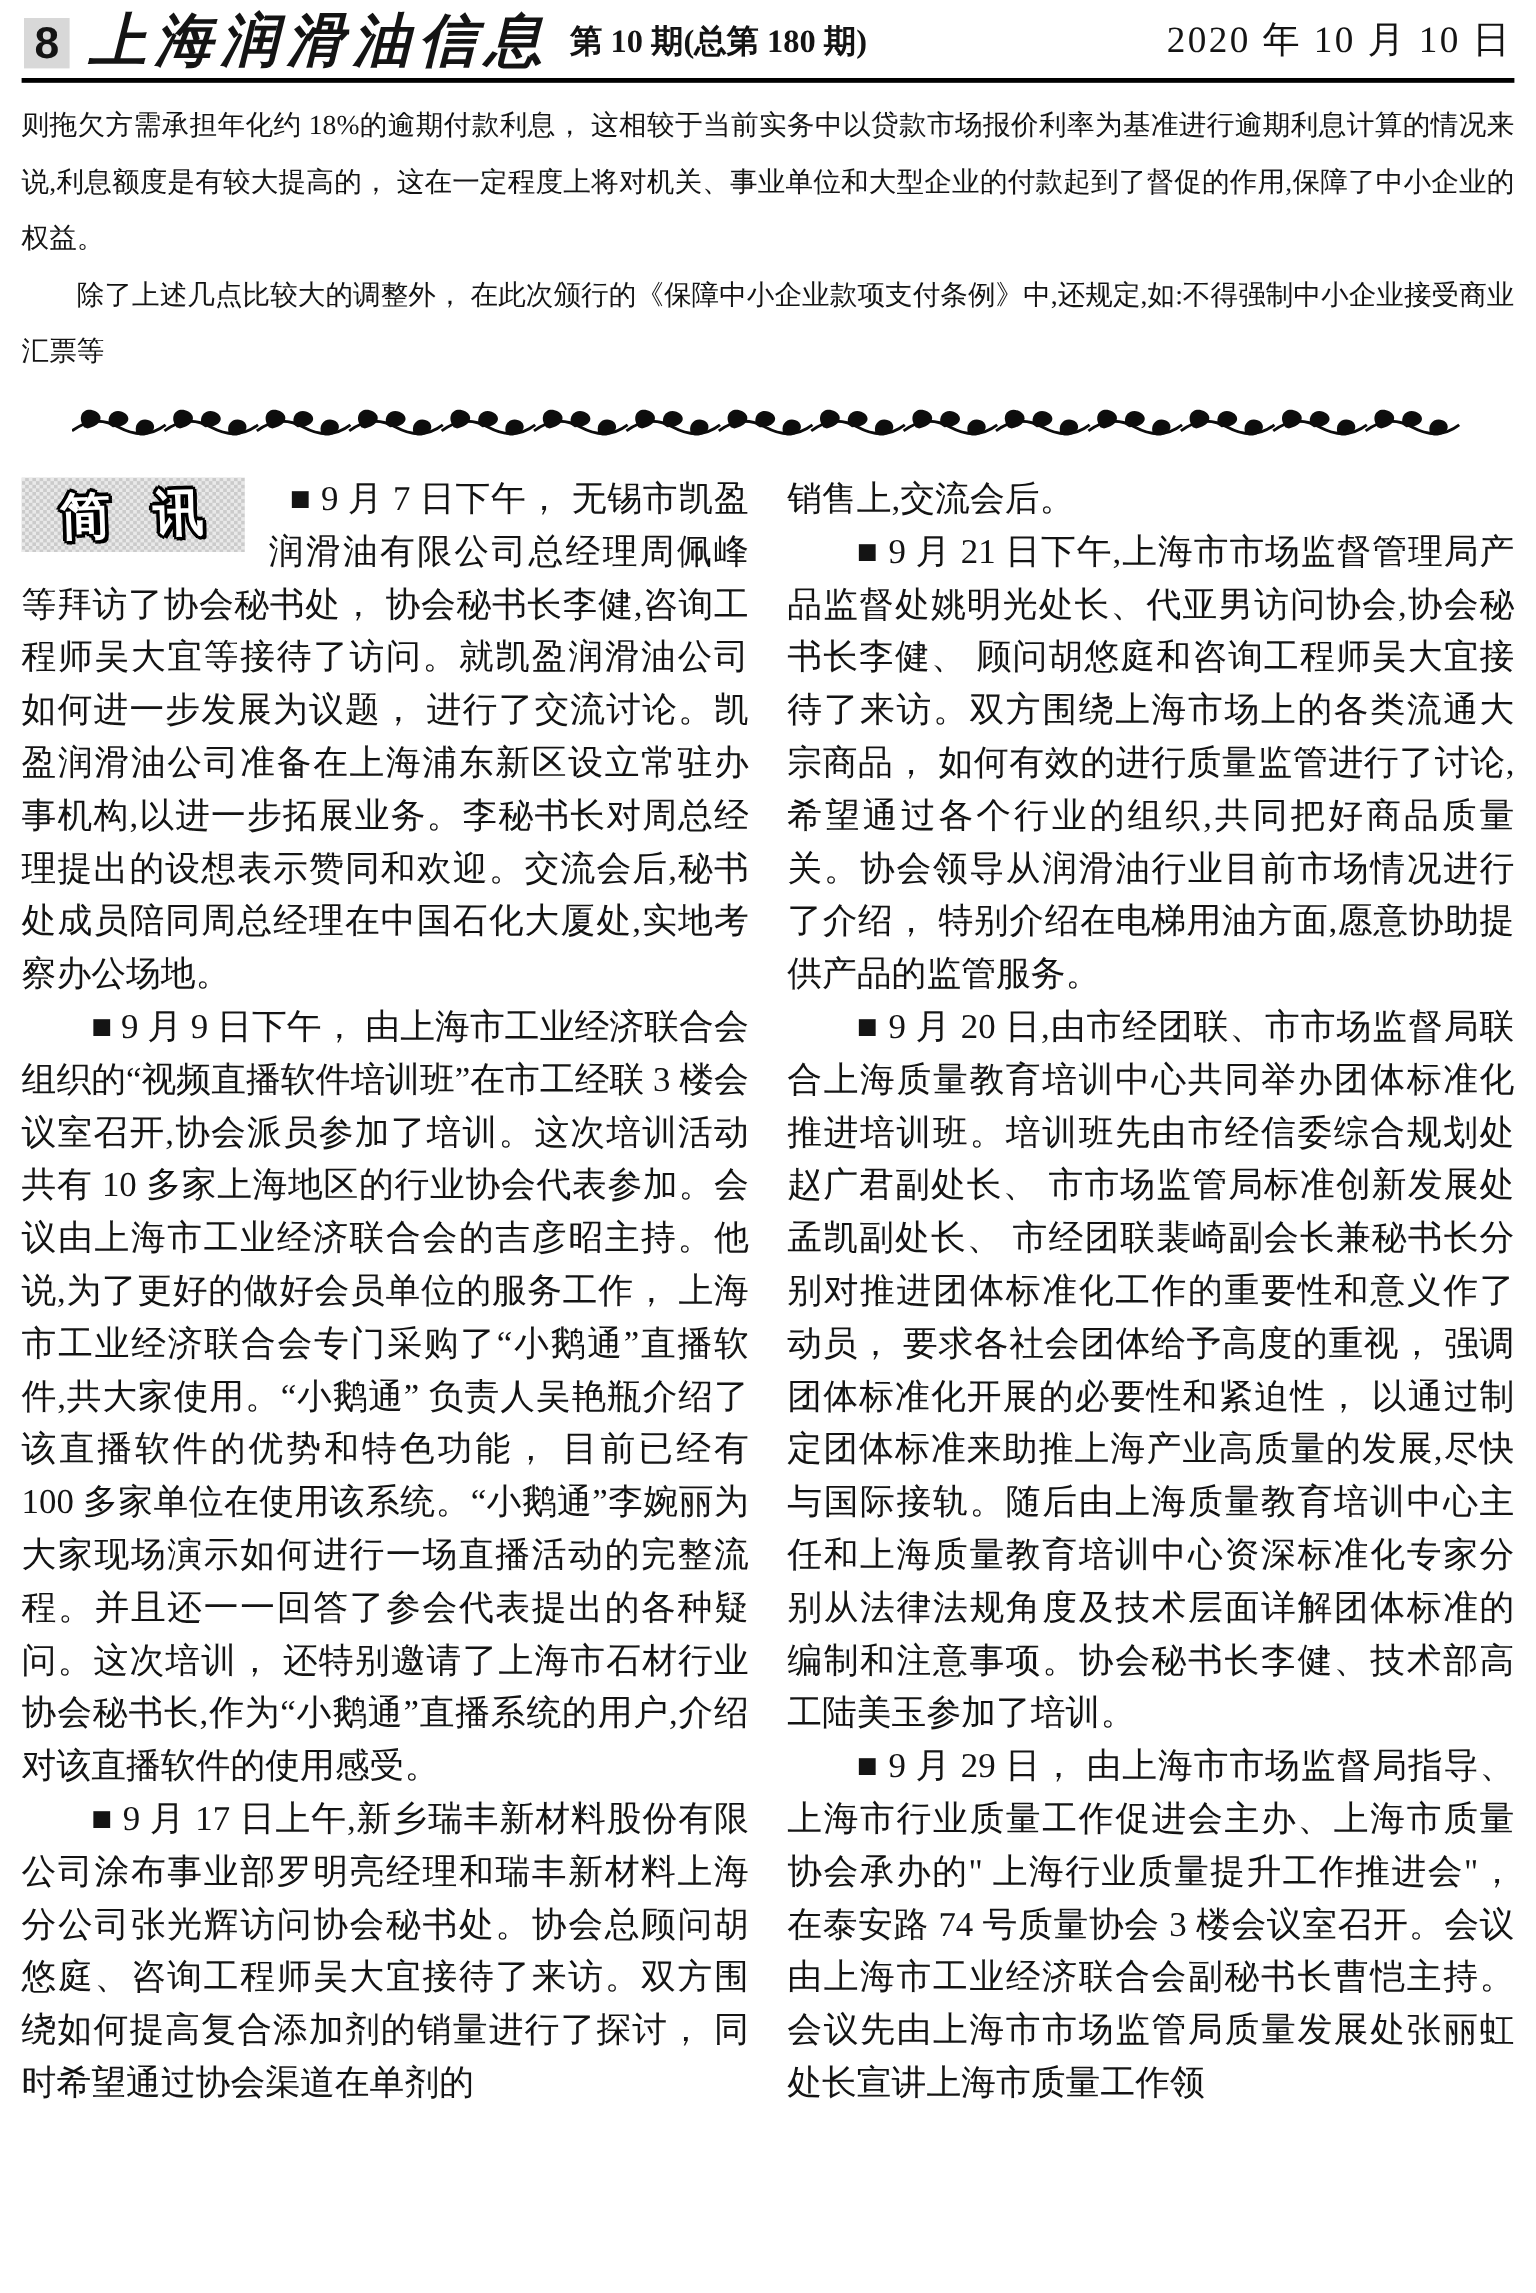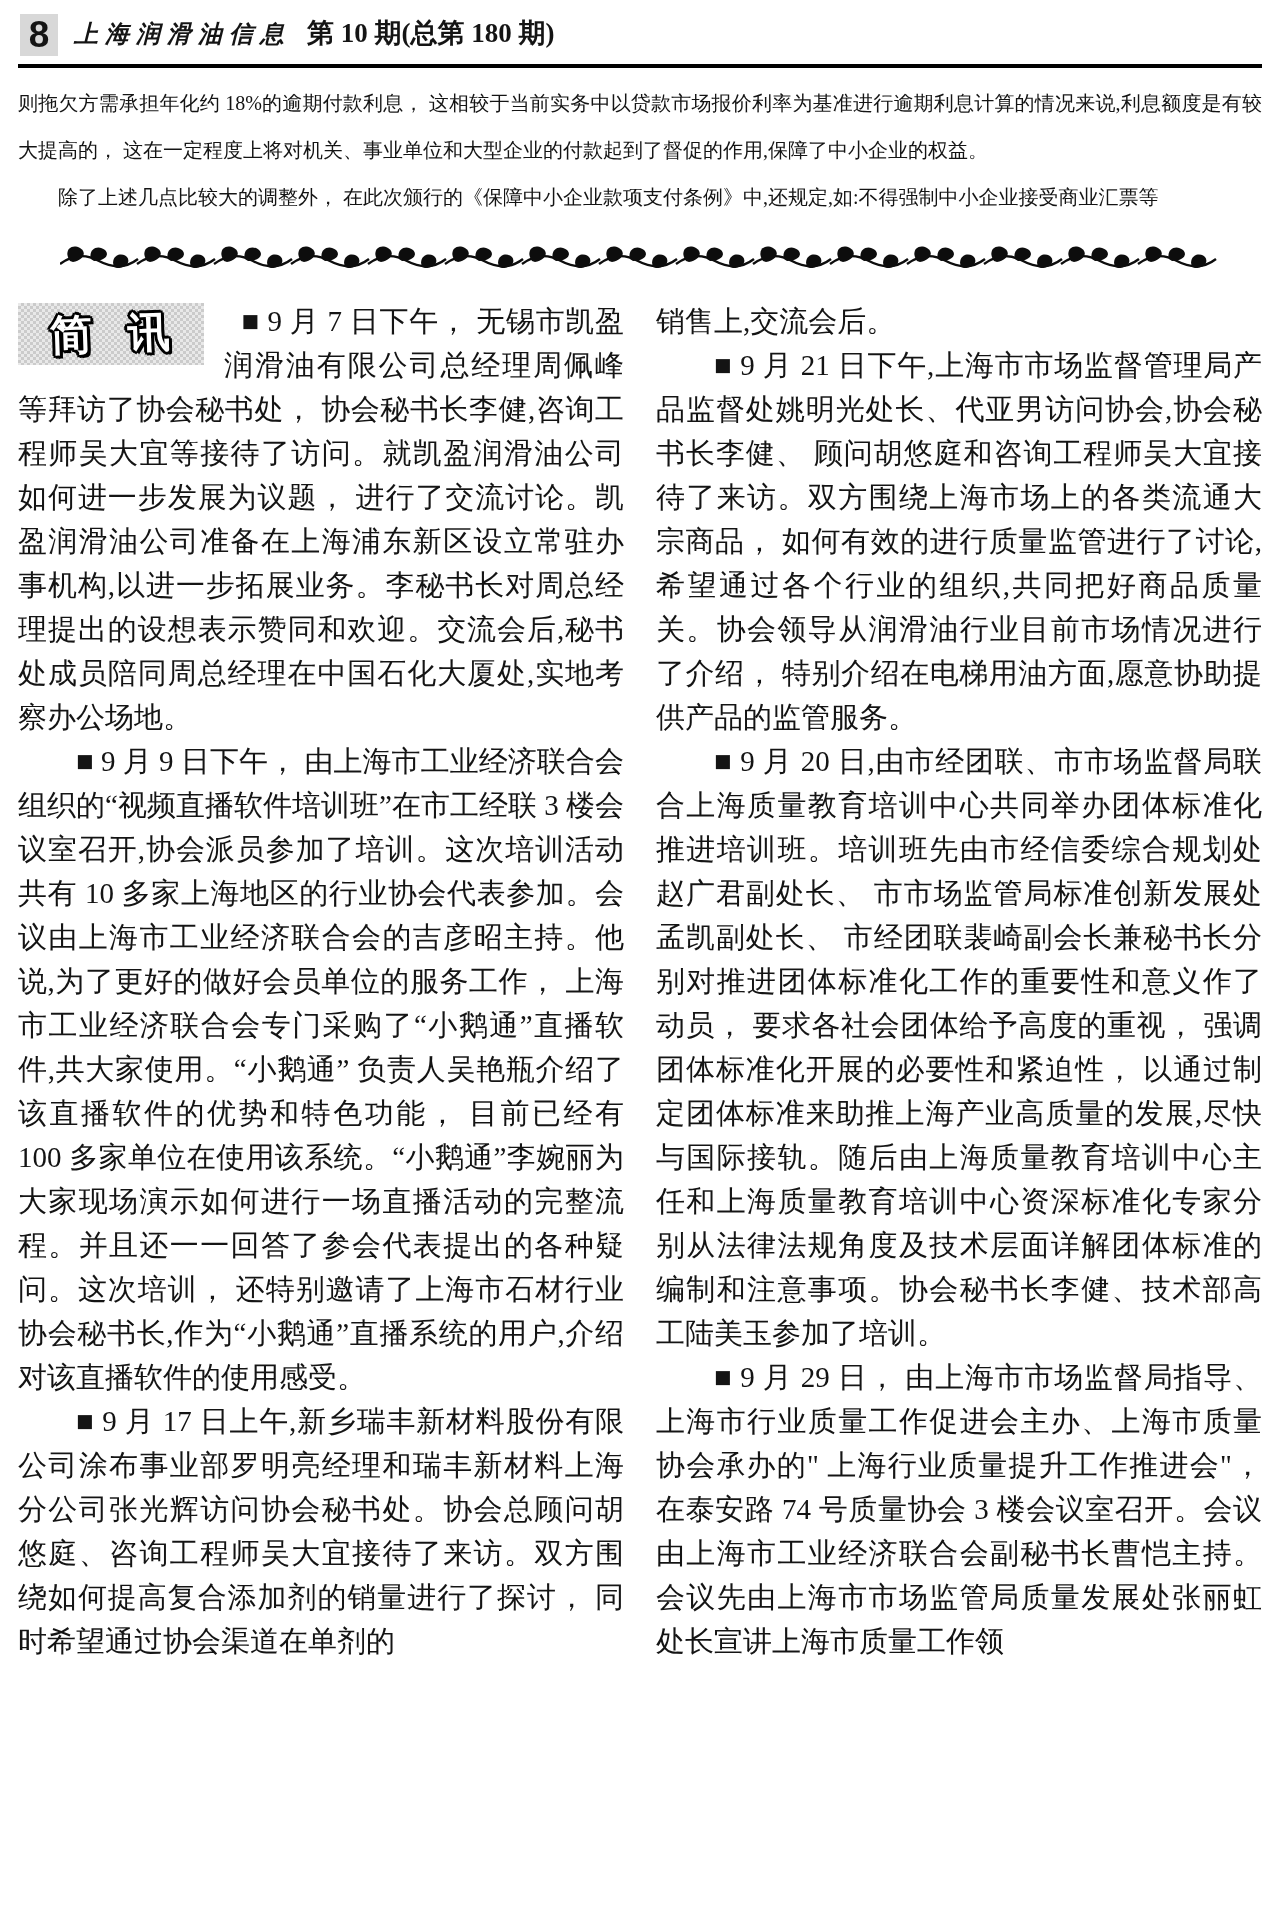--- a/index.html
+++ b/index.html
@@ -27,21 +27,21 @@
     line-height: 42px;
     text-align: center;
     font-weight: 700;
     font-size: 37px;
     font-family: "Liberation Sans", sans-serif;
   }
   .masthead {
     font-family: cursive;
     font-style: italic;
     font-weight: 700;
-    font-size: 24px;
+    font-size: 48px;
     letter-spacing: 7px;
     line-height: 44px;
     white-space: nowrap;
   }
   .issue-info {
     font-weight: 700;
     font-size: 27px;
     padding-bottom: 5px;
     white-space: nowrap;
   }
@@ -56,21 +56,21 @@
     height: 4px;
     background: #000;
     margin: 2px 8px 0 8px;
   }
 
   
   .article-cols {
     display: flex;
     gap: 32px;
     padding: 12px 8px 0 8px;
-    font-size: 20px;
+    font-size: 23px;
     line-height: 47px;
     text-align: justify;
   }
   .col { flex: 1; min-width: 0; }
   p { margin: 0; }
   .indent { text-indent: 2em; font-family: Liberation Serif, serif; }
 
   
   .divider-wrap {
     margin: 22px auto 0 auto;
@@ -114,20 +114,21 @@
 </style>
 </head>
 <body>
 
 <div class="page">
 
   <div class="header">
     <div class="pagenum-box">8</div>
     <div class="masthead">上海润滑油信息</div>
     <div class="issue-info">第 10 期(总第 180 期)</div>
+    <div class="date">2020 年 10 月 10 日</div>
   </div>
   <div class="header-rule"></div>
 
   <div class="article-cols">
     <div class="col">
       <p>则拖欠方需承担年化约 18%的逾期付款利息， 这相较于当前实务中以贷款市场报价利率为基准进行逾期利息计算的情况来说,利息额度是有较大提高的， 这在一定程度上将对机关、事业单位和大型企业的付款起到了督促的作用,保障了中小企业的权益。</p>
       <p class="indent">除了上述几点比较大的调整外， 在此次颁行的《保障中小企业款项支付条例》中,还规定,如:不得强制中小企业接受商业汇票等</p>
     </div>
   </div>
 

